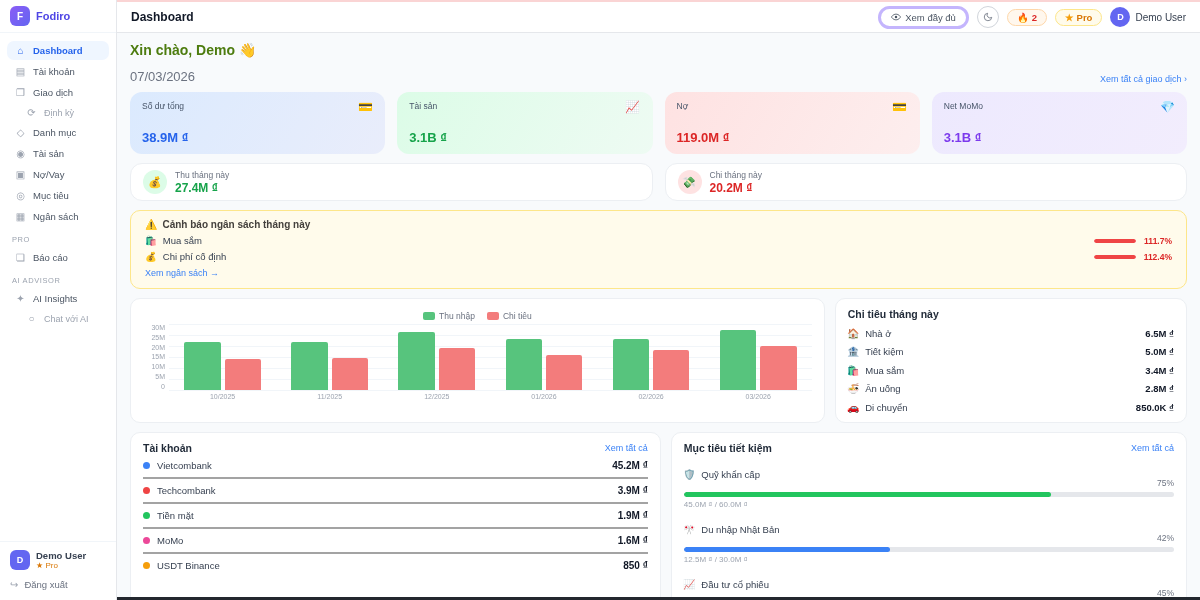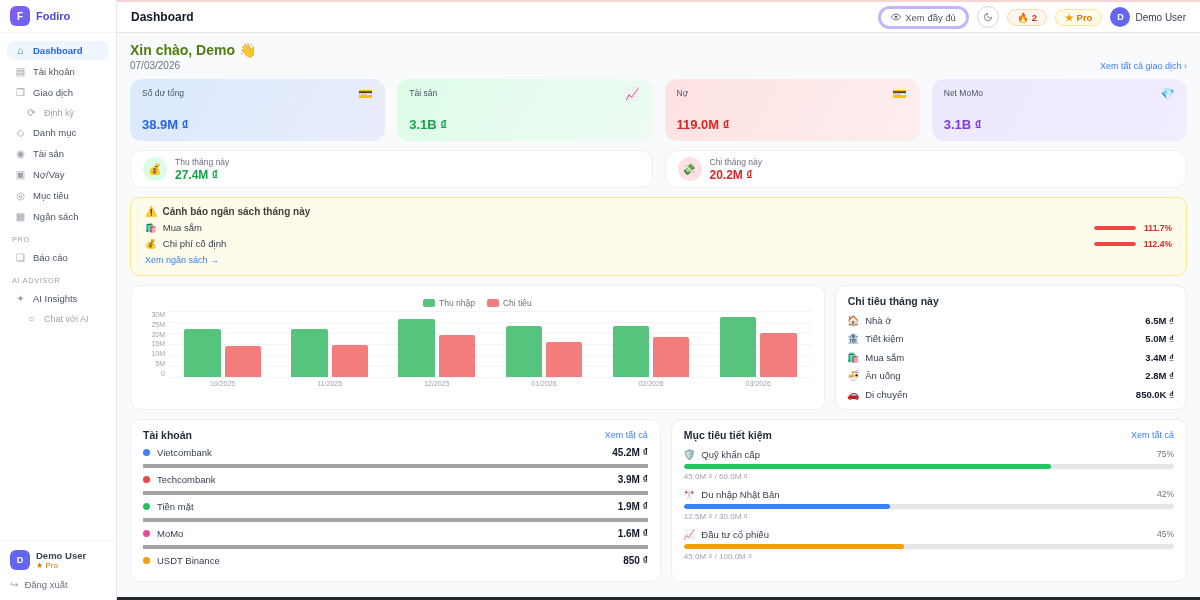--- a/index.html
+++ b/index.html
@@ -36,21 +36,21 @@
   .icon-btn{width:22px;height:22px;border:1px solid #d1d5db;border-radius:999px;display:flex;align-items:center;justify-content:center;color:#6b7280;background:#fff;cursor:pointer;}
   .badge-streak{display:flex;align-items:center;gap:3px;background:#fff7ed;border:1px solid #fed7aa;border-radius:999px;padding:2px 9px;font-size:9.5px;font-weight:bold;color:#dc2626;cursor:pointer;}
   .badge-pro{display:flex;align-items:center;gap:3px;background:#fffbeb;border:1px solid #fde68a;border-radius:999px;padding:2px 9px;font-size:9.5px;font-weight:bold;color:#d97706;cursor:pointer;}
   .badge-pro .st{color:#f59e0b;}
   .h-user{display:flex;align-items:center;gap:5px;font-size:10px;color:#374151;cursor:pointer;}
   .h-avatar{width:20px;height:20px;border-radius:999px;background:#6366f1;color:#fff;font-size:9px;font-weight:bold;display:flex;align-items:center;justify-content:center;}
 
   .content{flex:1;padding:9px 13px;overflow:hidden;}
   .greet-row{display:flex;justify-content:space-between;align-items:flex-end;}
   .greet h1{font-size:14px;font-weight:bold;color:#4d7c0f;}
-  .greet .date{font-size:10px;color:#6b7280;margin-top:2px;}
+  .greet .date{font-size:13px;color:#6b7280;margin-top:11px;}
   .link{font-size:9px;color:#3b82f6;cursor:pointer;}
 
   
   .cards-grid{display:grid;grid-template-columns:repeat(4,1fr);gap:12px;margin-top:8px;}
   .scard{border-radius:12px;padding:9px 12px;height:62px;display:flex;flex-direction:column;justify-content:space-between;}
   .scard-top{display:flex;justify-content:space-between;align-items:flex-start;}
   .scard-label{font-size:8.5px;color:#475569;}
   .scard-icon{font-size:12px;line-height:1;}
   .scard-value{font-size:13px;font-weight:bold;}
   .t-blue{background:linear-gradient(120deg,#dbeafe,#e9edfb);} .t-blue .scard-value{color:#2563eb;}
@@ -99,28 +99,28 @@
 
   .spend-row{display:flex;align-items:center;margin-top:7.5px;font-size:9.5px;color:#374151;}
   .spend-icon{margin-right:5px;font-size:10px;}
   .spend-val{font-size:9.5px;font-weight:bold;color:#111827;}
 
   
   .row-bottom{display:flex;gap:10px;margin-top:9px;}
   .accounts-card{flex:1.03;min-width:0;}
   .goals-card{flex:1;min-width:0;}
   .card-head{display:flex;justify-content:space-between;align-items:center;}
-  .acc-row{display:flex;align-items:center;gap:7px;padding:6px 0;border-bottom:4px solid #a3a3a3;font-size:9.5px;color:#374151;}
+  .acc-row{display:flex;align-items:center;gap:7px;padding:6px 0;border-bottom:2px solid #a3a3a3;font-size:9.5px;color:#374151;}
   .acc-list > .acc-row:last-child{border-bottom:none;}
   .dot{width:7px;height:7px;border-radius:99px;flex-shrink:0;}
   .acc-val{font-size:10px;font-weight:bold;color:#111827;}
   .goal{margin-top:8px;}
   .goal-row1{display:flex;align-items:center;font-size:9.5px;color:#374151;}
   .goal-icon{margin-right:5px;font-size:10px;}
-  .goal-pct{font-size:8.5px;color:#6b7280;}
+  .goal-pct{font-size:8.5px;color:#6b7280;margin-top:16px;}
   .track{height:5px;border-radius:99px;background:#e5e7eb;margin-top:4px;overflow:hidden;}
   .fillbar{height:100%;border-radius:99px;}
   .goal-amts{font-size:8px;color:#9ca3af;margin-top:3px;}
 
   .bottom-strip{position:absolute;left:117px;right:0;bottom:0;height:3px;background:#23272e;z-index:5;}
 </style>
 </head>
 <body>
 
 <aside class="sidebar">

